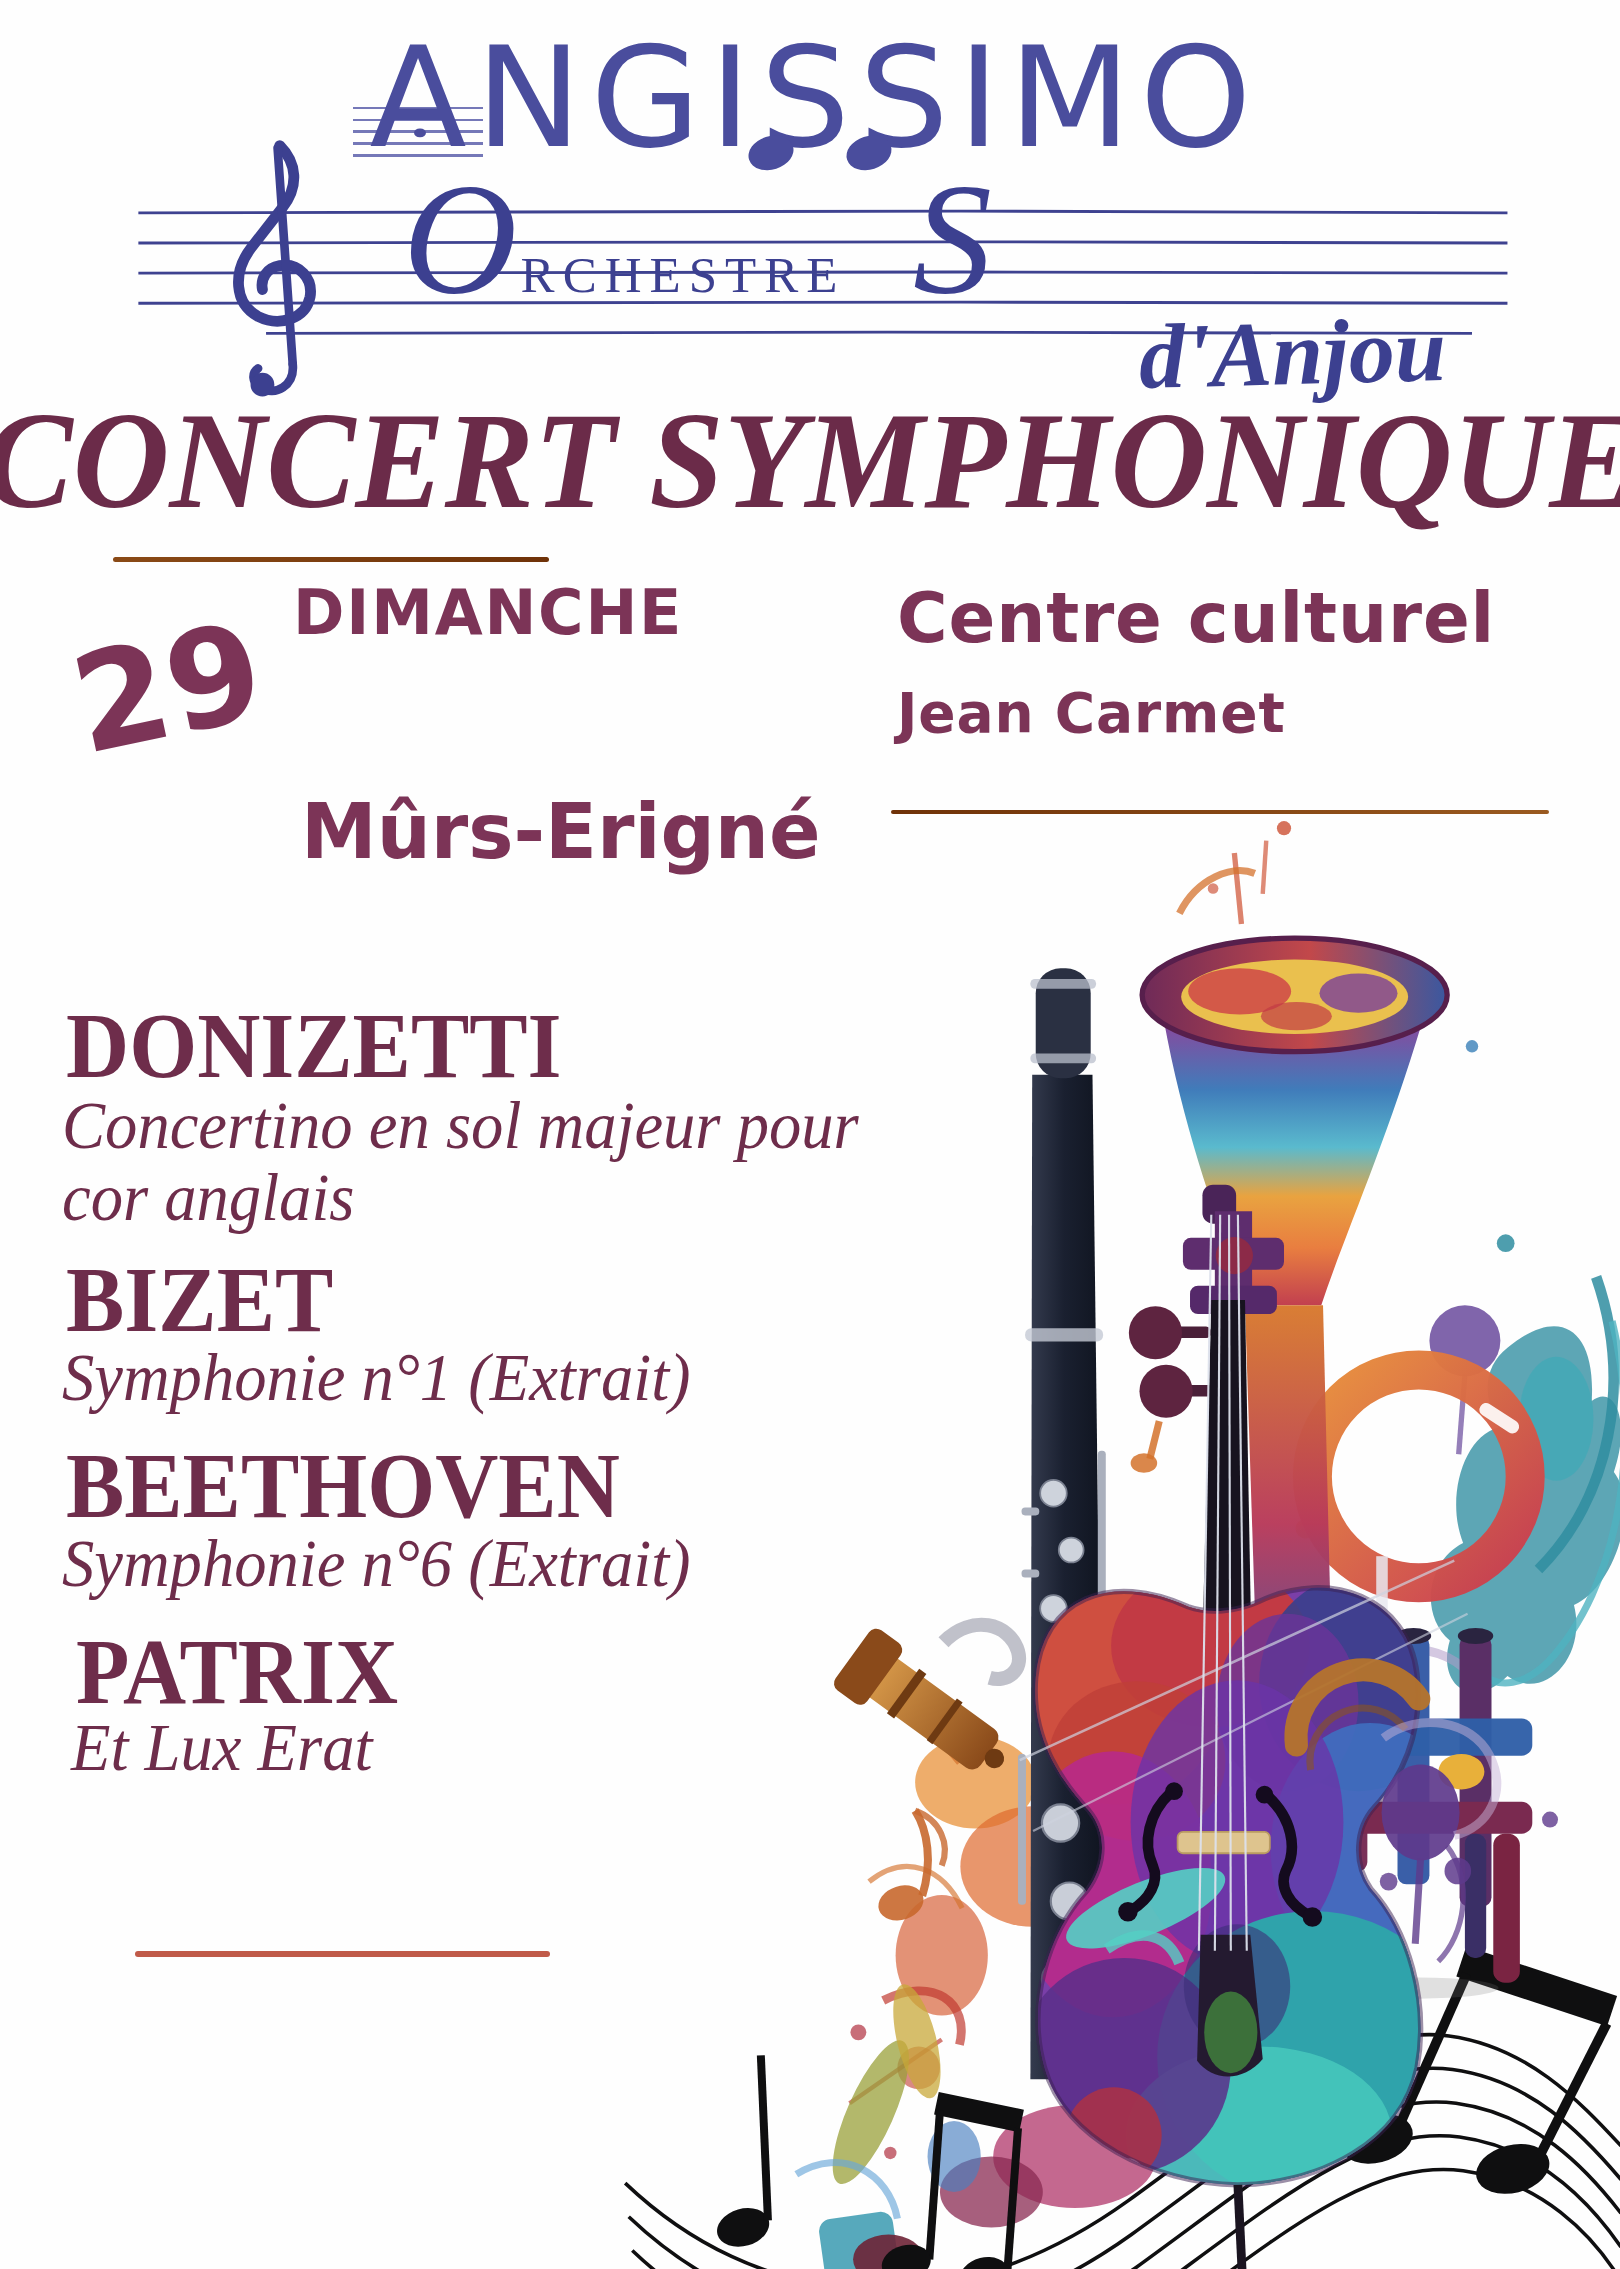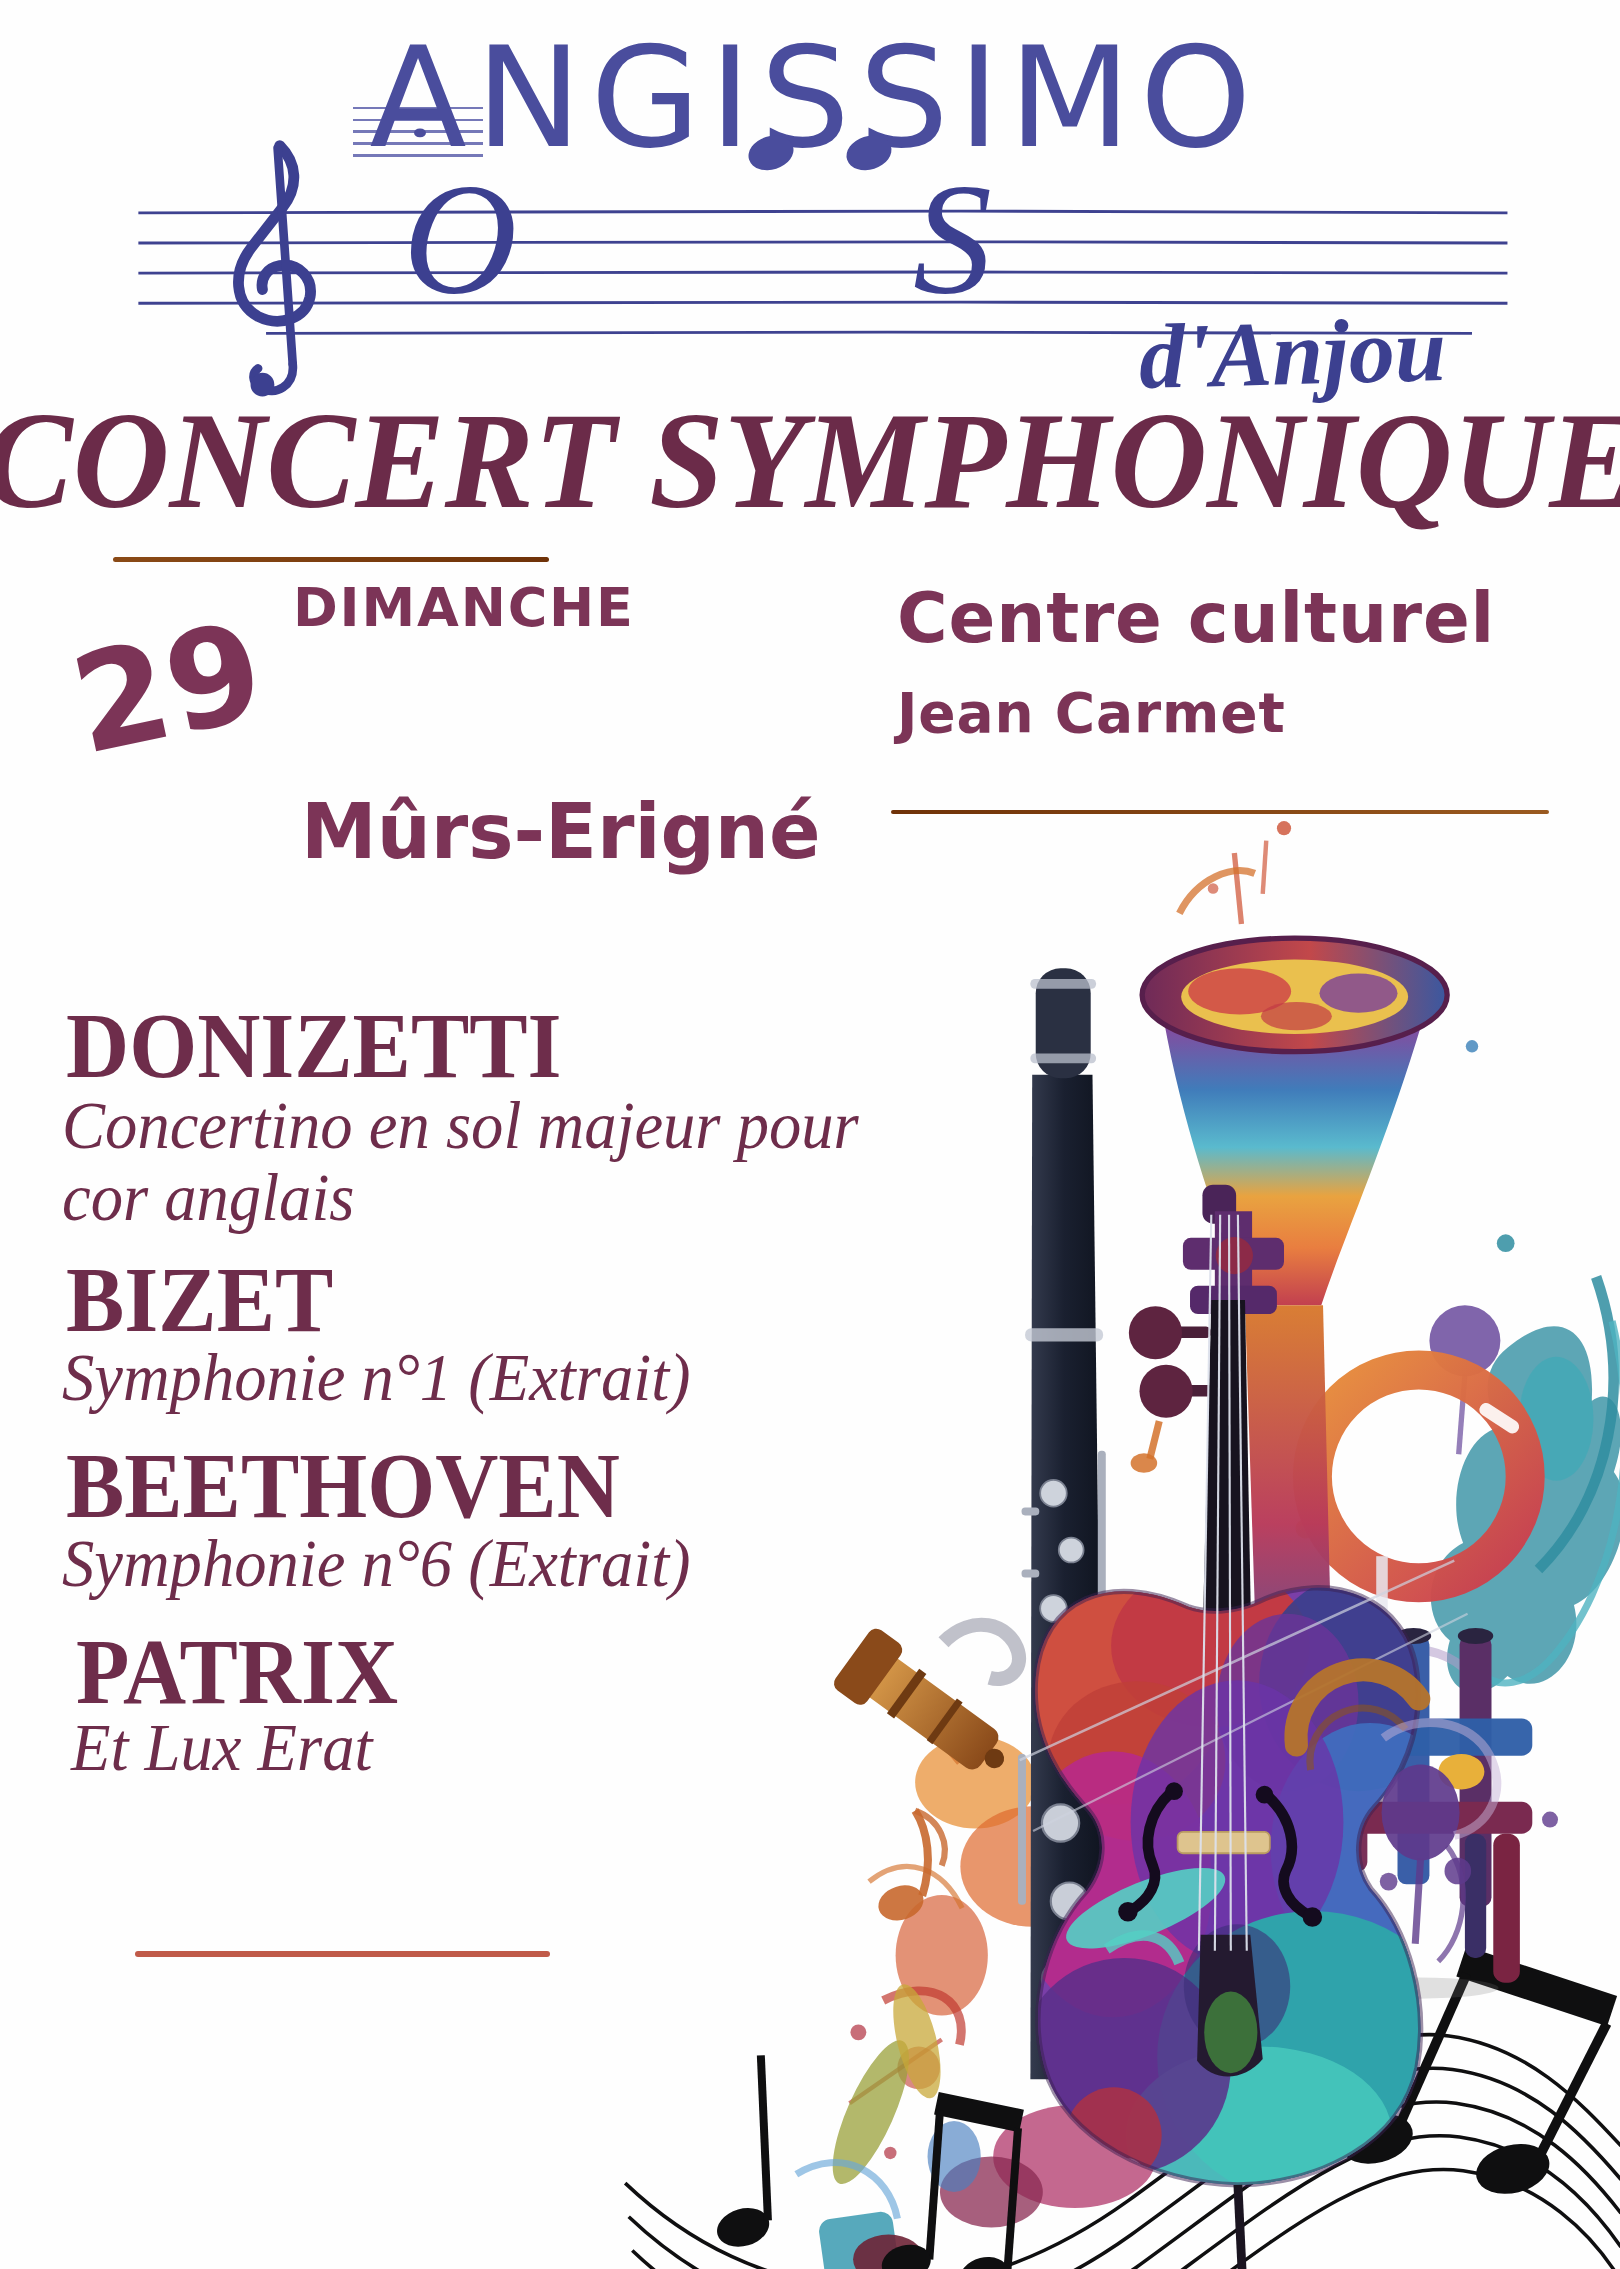--- a/index.html
+++ b/index.html
@@ -30,21 +30,21 @@
   .title{top:381px;left:50%;font:italic 700 138px "Liberation Serif",serif;color:#6b2b49;white-space:nowrap;
          transform:translateX(-50%) scaleX(.97)}
 
   .rule{position:absolute;z-index:2;border-radius:2.7px}
   #rule1{left:113px;top:557px;width:436px;height:5.3px;background:linear-gradient(90deg,#8a4a16,#6f3208)}
   #rule2{left:891px;top:810px;width:658px;height:4.4px;background:linear-gradient(90deg,#6f3208,#9a5a20)}
   #rule3{left:135px;top:1951px;width:415px;height:6.2px;background:#c05a49;border-radius:3.5px}
 
   .datefont{font-family:"DejaVu Sans",sans-serif;font-weight:700;color:#7c3457;white-space:nowrap}
   .day{left:74px;top:610px;font-size:135px;transform:rotate(-12deg)}
-  .weekday{left:293px;top:576px;font-size:54px;letter-spacing:1.8px}
+  .weekday{left:293px;top:576px;font-size:62px;letter-spacing:1.8px}
   .monthyear{left:293px;top:670px;font-size:82px;letter-spacing:1.8px}
   .time{left:89px;top:796px;font-size:76px;letter-spacing:3.5px}
   .city{left:301px;top:787px;font-size:76px}
   .venue1{left:897px;top:578px;font-size:69px;letter-spacing:0.9px}
   .venue2{left:897px;top:681px;font-size:55px;letter-spacing:0.9px}
 
   .composer{font-family:"Liberation Serif",serif;font-weight:700;color:#6e2d4b;font-size:94px;line-height:1;
             transform:scaleX(.93);transform-origin:left top;white-space:nowrap}
   .piece{font-family:"Liberation Serif",serif;font-style:italic;color:#6e2d4b;font-size:68px;line-height:1.06;
          transform:scaleX(.95);transform-origin:left top;white-space:nowrap}
@@ -315,20 +315,21 @@
     <span class="bl">I</span>
     <span class="bl l-s">S</span>
     <span class="bl l-s">S</span>
     <span class="bl">I</span>
     <span class="bl">M</span>
     <span class="bl">O</span>
   </div>
 
   <div class="osa-word txt" id="osa1">
     <span class="osa-cap">O</span>
+    <span class="osa-rest">RCHESTRE</span>
   </div>
   <div class="osa-word txt" id="osa2">
     <span class="osa-cap">S</span>
   </div>
   <div class="txt anjou">d'Anjou</div>
 
   <div class="txt title">CONCERT SYMPHONIQUE</div>
 
   <div class="rule" id="rule1"></div>
 

